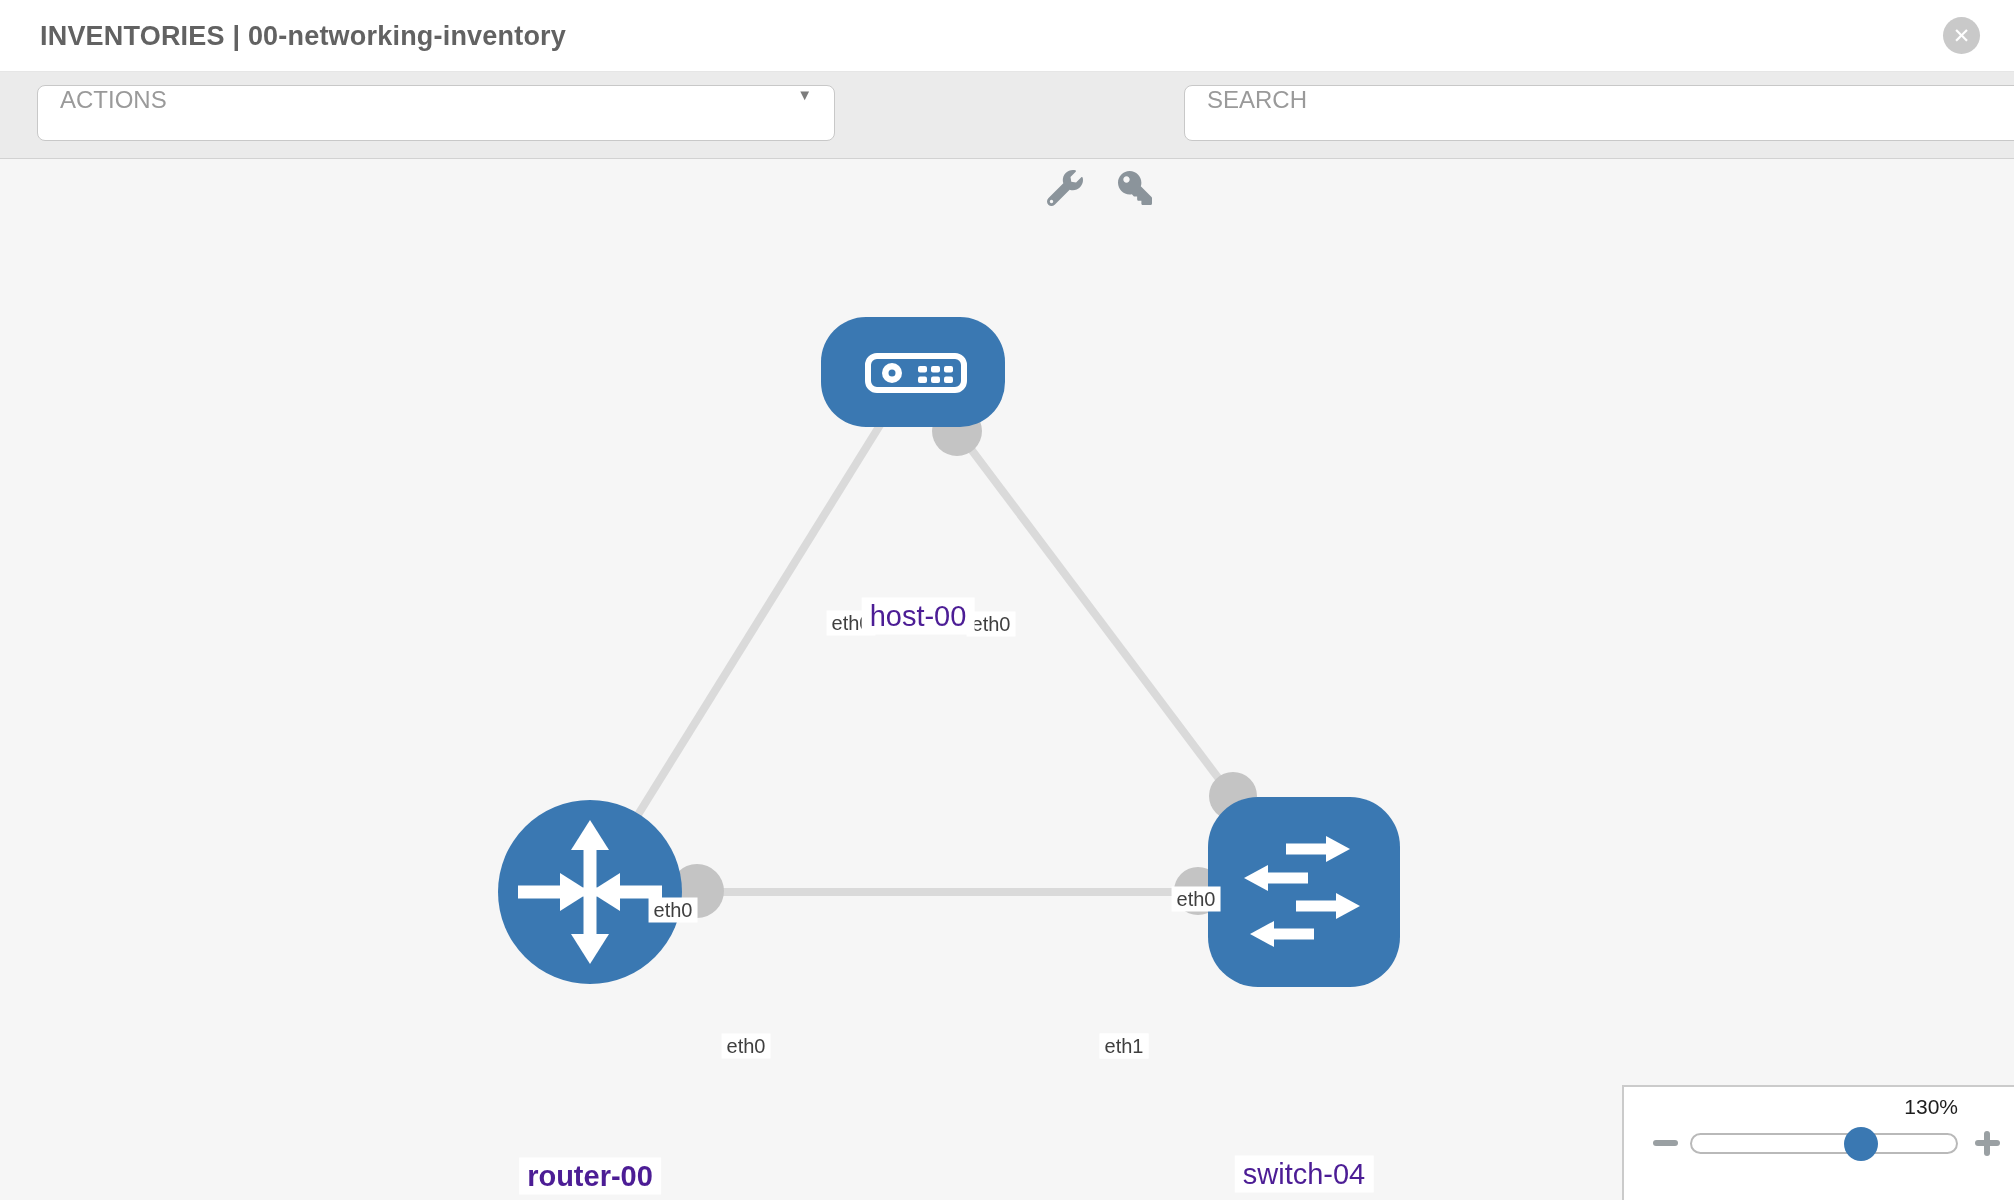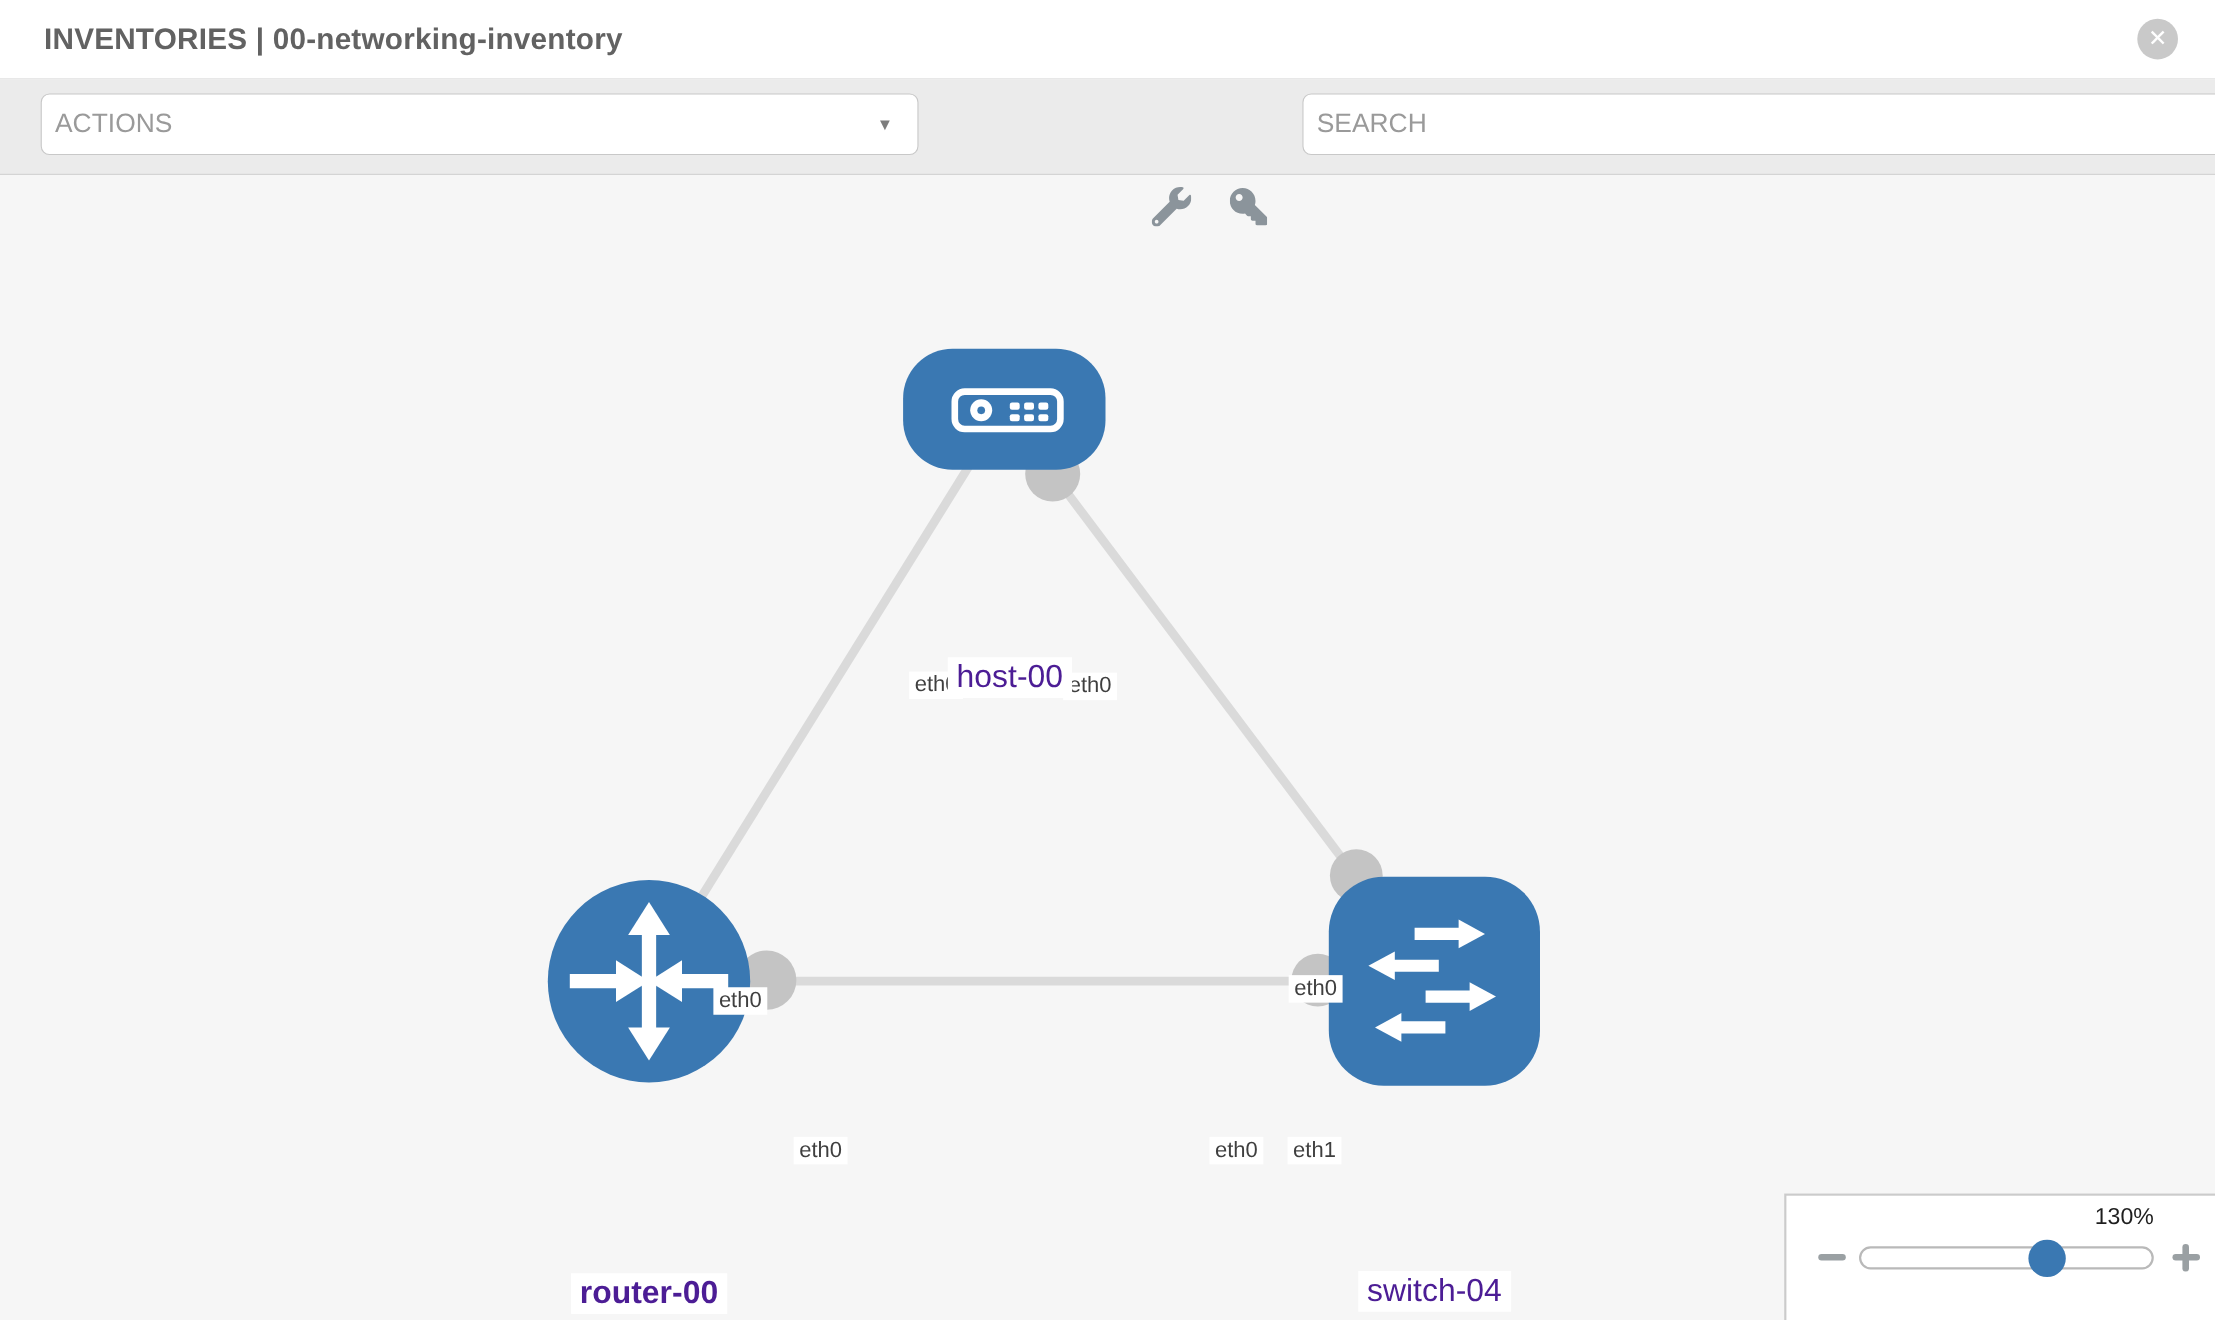--- a/index.html
+++ b/index.html
@@ -15,21 +15,21 @@
   .close-btn { position:absolute; right:34px; top:17px; width:37px; height:37px;
                border-radius:50%; background:#c9c9c9; color:#ffffff;
                display:flex; align-items:center; justify-content:center;
                font-size:21px; font-weight:bold; cursor:pointer; line-height:1; }
 
   
   .toolbar { position:absolute; top:72px; left:0; width:2014px; height:87px;
              background:#ebebeb; border-bottom:1px solid #d2d2d2; z-index:30; }
   .dropdown { position:absolute; top:13px; height:56px; background:#ffffff;
               border:1px solid #c8c8c8; border-radius:8px; display:flex;
-              align-items:center; padding:0 12px; color:#9a9a9a; font-size:24px;
+              padding:0 22px; color:#9a9a9a; font-size:24px;
               cursor:pointer; }
   .dropdown .caret { position:absolute; right:22px; color:#7d7d7d; font-size:15px; }
   .dd-actions { left:37px;  width:798px; }
   .dd-search  { left:1184px; width:961px; }
   .tool-btn { position:absolute; width:48px; height:48px; top:92px;
               display:flex; align-items:center; justify-content:center; cursor:pointer; }
   .tool-btn svg { fill:#8b949b; }
   .btn-wrench { left:1041px; }
   .btn-key    { left:1111px; }
 
@@ -161,21 +161,21 @@
       </g>
     </g>
   </svg>
 
   <span class="lbl iface-label" style="left:851px;  top:463px;">eth0</span>
   <span class="lbl iface-label" style="left:673px;  top:750px;">eth0</span>
   <span class="lbl iface-label" style="left:991px;  top:464px;">eth0</span>
   <span class="lbl iface-label" style="left:1196px; top:739px;">eth0</span>
   <span class="lbl iface-label" style="left:746px;  top:886px;">eth0</span>
   <span class="lbl iface-label" style="left:1124px; top:886px; z-index:4;">eth0</span>
-  <span class="lbl iface-label" style="left:1195px; top:886px; z-index:5;">eth1</span>
+  <span class="lbl iface-label" style="left:1124px; top:886px; z-index:5;">eth1</span>
 
   <span class="lbl node-label" style="left:918px;  top:456px;">host-00</span>
   <span class="lbl node-label" style="left:590px;  top:1016px;font-weight:bold;">router-00</span>
   <span class="lbl node-label" style="left:1304px; top:1014px;">switch-04</span>
 </div>
 
 <div class="zoom-panel">
   <div class="zoom-value">130%</div>
   <div class="zoom-btn zoom-minus">
     <div class="bar-h"></div>

